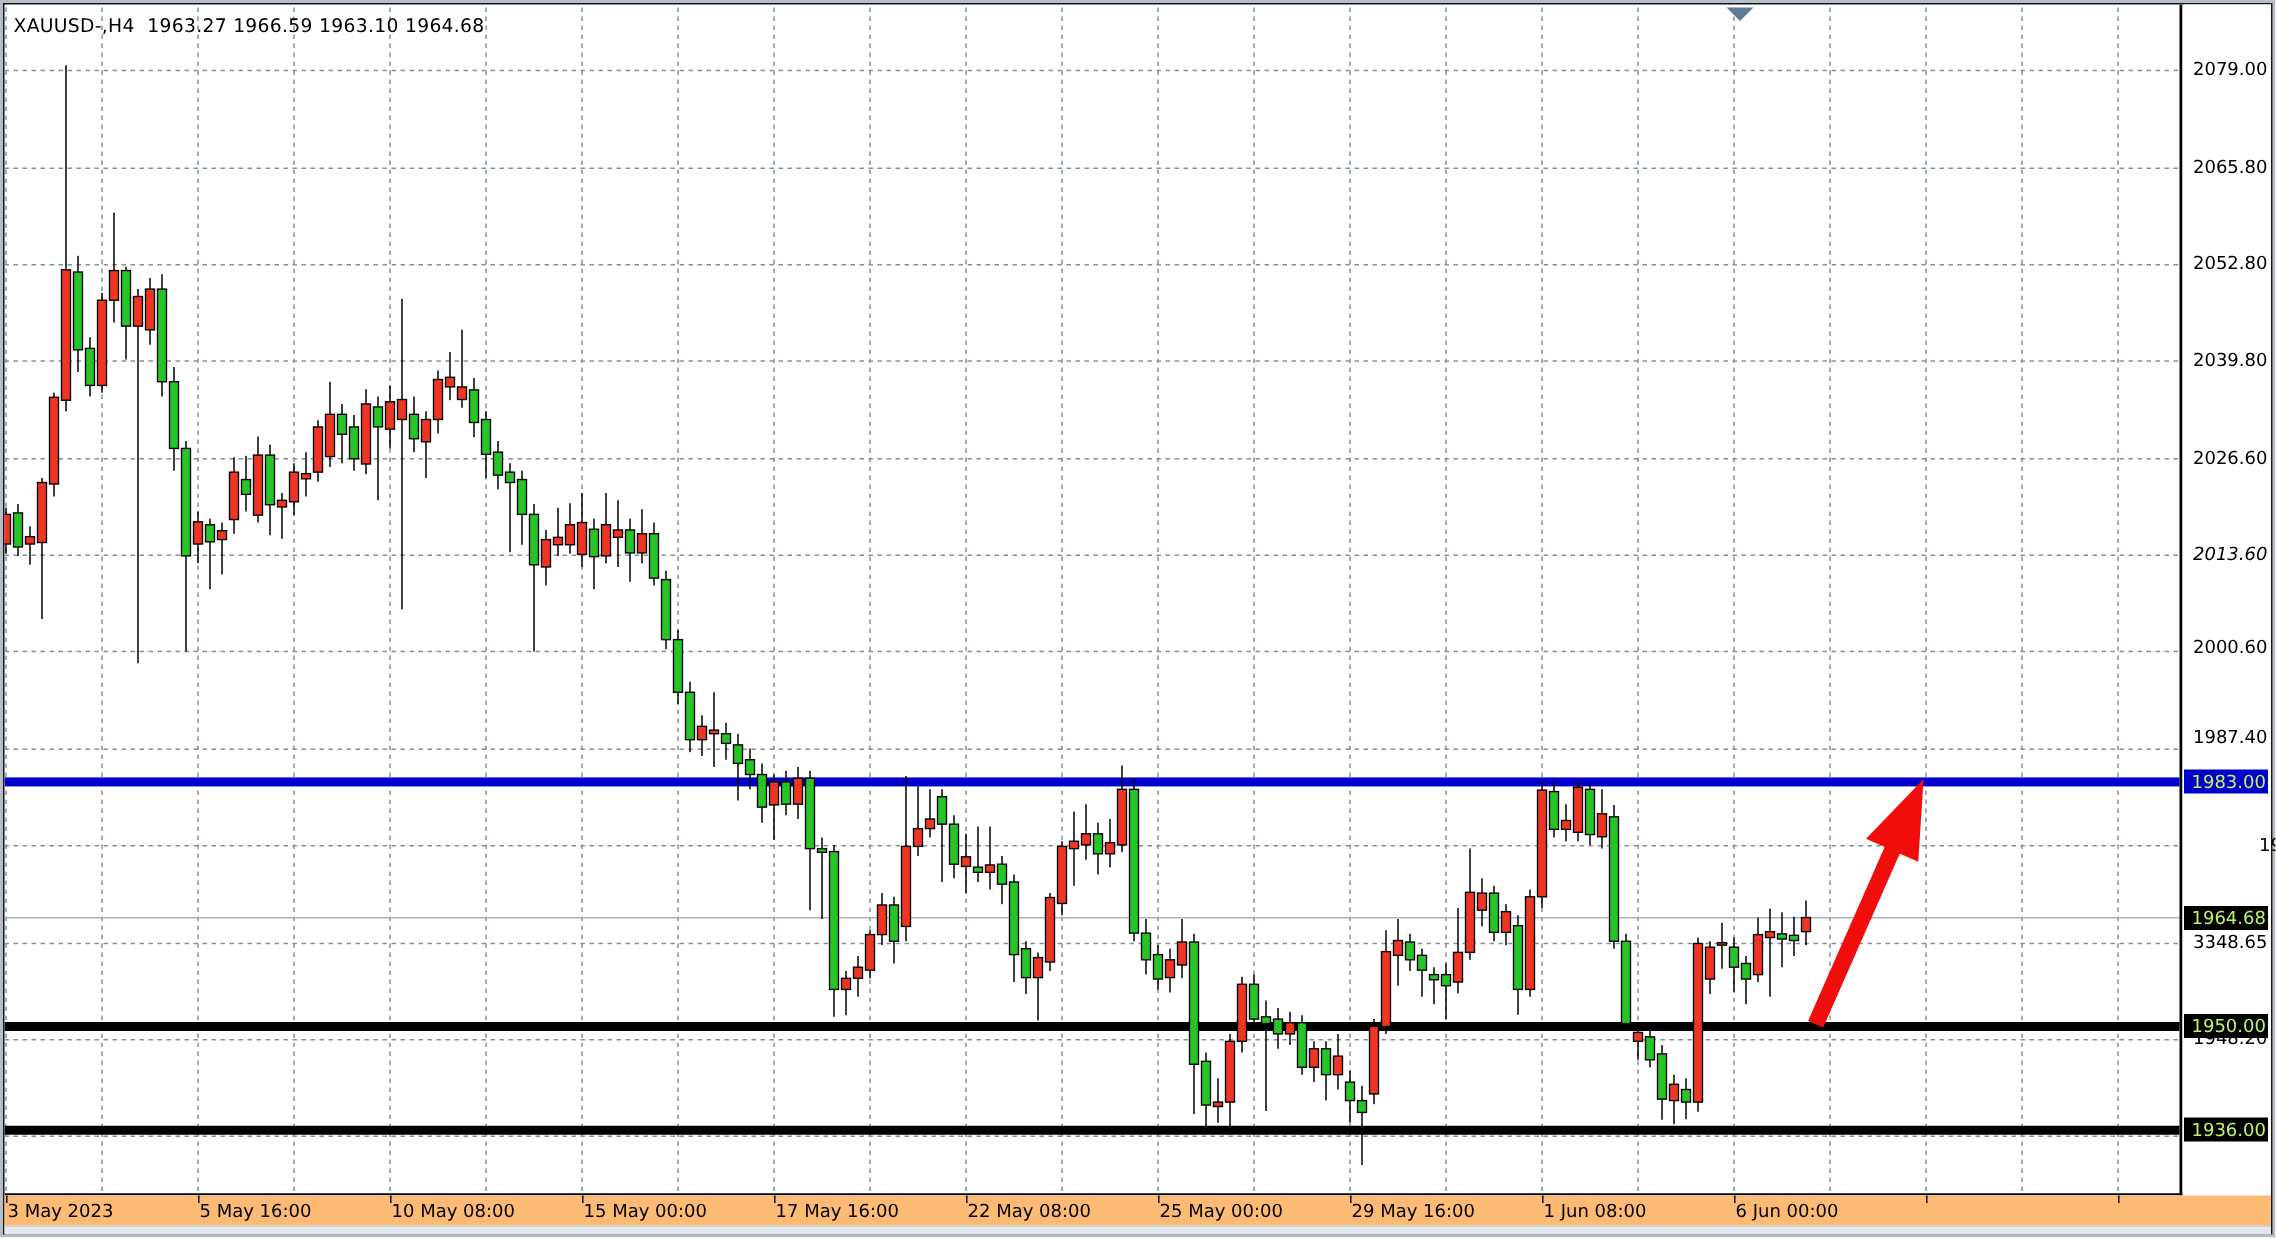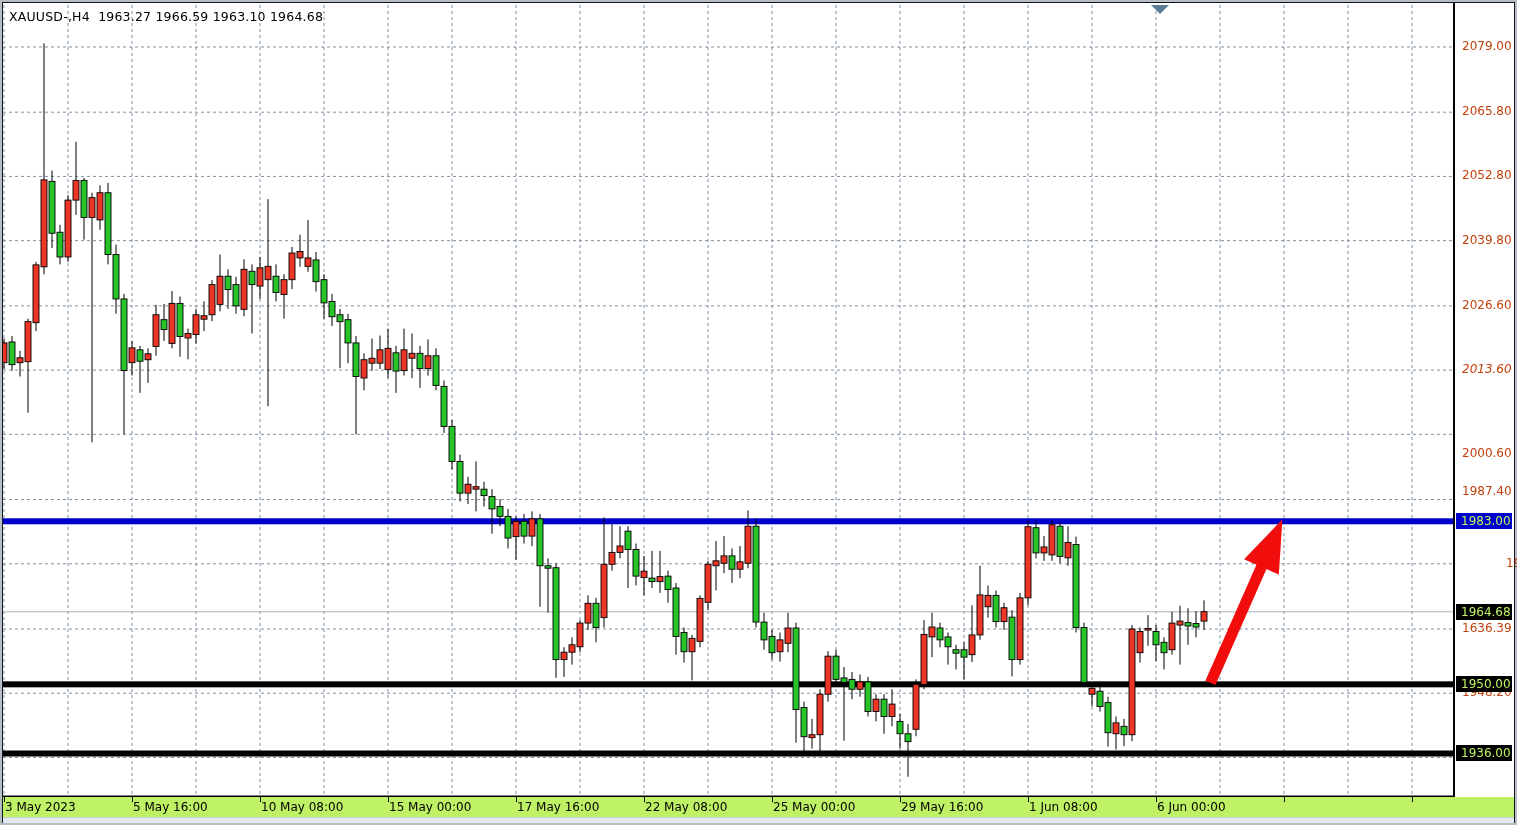--- a/index.html
+++ b/index.html
@@ -14,26 +14,26 @@
   #chart-title{
     position:absolute;left:9px;top:9px;font-size:12.5px;color:#000;
     white-space:pre;letter-spacing:.2px;z-index:5;
   }
   #shift-marker{
     position:absolute;left:1151px;top:5px;width:0;height:0;z-index:6;
     border-left:9px solid transparent;border-right:9px solid transparent;
     border-top:9px solid #5e7b99;
   }
   #y-axis{position:absolute;left:1456px;top:3px;width:58px;height:794px;background:#fff;z-index:4;}
-  .ytick{position:absolute;left:6px;height:15px;line-height:15px;font-size:12px;color:#c2410c;white-space:nowrap;}
+  .ytick{position:absolute;left:6px;height:15px;line-height:15px;font-size:12px;color:#000000;white-space:nowrap;}
   .badge{
     position:absolute;left:0;width:51px;height:16px;line-height:16px;
     font-size:12px;color:#bef264;padding-left:5px;white-space:nowrap;z-index:8;
   }
-  #x-axis{position:absolute;left:3px;top:797px;width:1511px;height:20px;background:#bef264;z-index:4;}
+  #x-axis{position:absolute;left:3px;top:797px;width:1511px;height:20px;background:#fdba74;z-index:4;}
   .xtick-mark{position:absolute;top:0;width:1px;height:5px;background:#000;}
   .xtick{position:absolute;top:3px;font-size:12px;color:#000;white-space:nowrap;}
   #bottom-strip{position:absolute;left:3px;top:817px;width:1511px;height:5px;background:#e2e8ee;border-top:1px solid #c8cfd6;}
 </style>
 </head>
 <body>
 
 <div class="win-frame">
   <div class="win-inner"></div>
 </div>
@@ -397,24 +397,24 @@
 <div id="chart-title">XAUUSD-,H4  1963.27 1966.59 1963.10 1964.68</div>
 <div id="shift-marker"></div>
 
 <div id="y-axis">
     <div class="ytick" style="top: 35.9726px;">2079.00</div>
     <div class="ytick" style="top: 101.19px;">2065.80</div>
     <div class="ytick" style="top: 165.42px;">2052.80</div>
     <div class="ytick" style="top: 229.649px;">2039.80</div>
     <div class="ytick" style="top: 294.867px;">2026.60</div>
     <div class="ytick" style="top: 359.097px; font-style: italic;">2013.60</div>
-    <div class="ytick" style="top: 443px;">2000.60</div>
+    <div class="ytick" style="top: 421px;">2000.60</div>
     <div class="ytick" style="top: 481px;">1987.40</div>
     <div class="ytick" style="top: 552.774px; margin-left: 44px;">1974.40</div>
-    <div class="ytick" style="top: 617.991px;">1636.39</div>
+    <div class="ytick" style="top: 617.991px;">3348.65</div>
     <div class="ytick" style="top: 682.221px;">1948.20</div>
     <div class="badge" style="top: 510.283px; background: rgb(0, 0, 205);">1983.00</div>
     <div class="badge" style="top: 673.328px; background: rgb(0, 0, 0);">1950.00</div>
     <div class="badge" style="top: 742.498px; background: rgb(0, 0, 0);">1936.00</div>
     <div class="badge" style="top: 600.798px; background: rgb(0, 0, 0);">1964.68</div>
   </div>
 <div id="x-axis">
     <div class="xtick-mark" style="left: 1px;"></div>
     <div class="xtick" style="left: 2px;">3 May 2023</div>
     <div class="xtick-mark" style="left: 129px;"></div>

